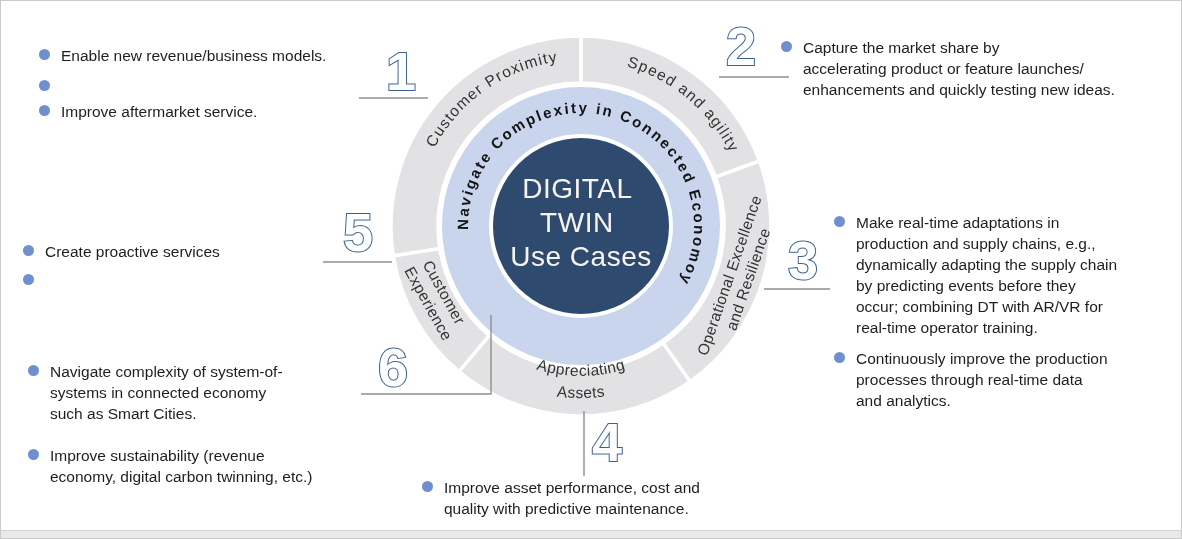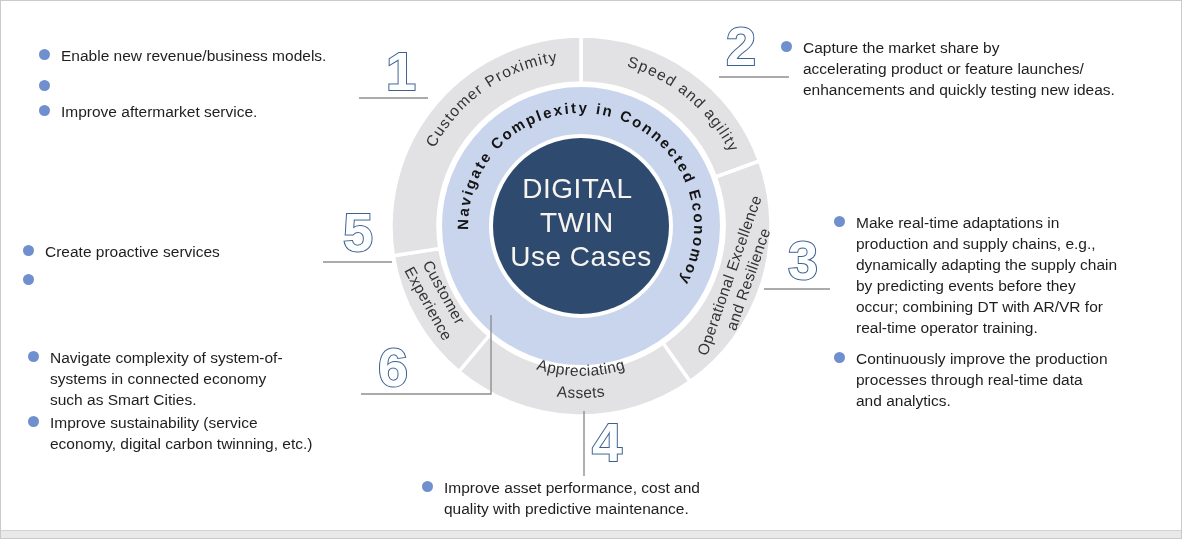--- a/index.html
+++ b/index.html
@@ -151,28 +151,28 @@
   <div class="callout" style="left:22px; top:221px; width:310px; gap:8px;margin-top:19px;">
     <div class="bullet-item">
       <span class="dot"></span>
       <span class="btext">Create proactive services</span>
     </div>
     <div class="bullet-item">
       <span class="dot"></span>
     </div>
   </div>
 
-  <div class="callout" style="left:27px; top:346px; width:340px; gap:2px;">
+  <div class="callout" style="left:27px; top:360px; width:340px; gap:21px;">
     <div class="bullet-item">
       <span class="dot"></span>
       <span class="btext">Navigate complexity of system-of-
 systems in connected economy
 such as Smart Cities.</span>
     </div>
     <div class="bullet-item">
       <span class="dot"></span>
-      <span class="btext">Improve sustainability (service
+      <span class="btext">Improve sustainability (revenue
 economy, digital carbon twinning, etc.)</span>
     </div>
   </div>
 
   <div class="bottom-strip"></div>
 </div>
 
 </body></html>

